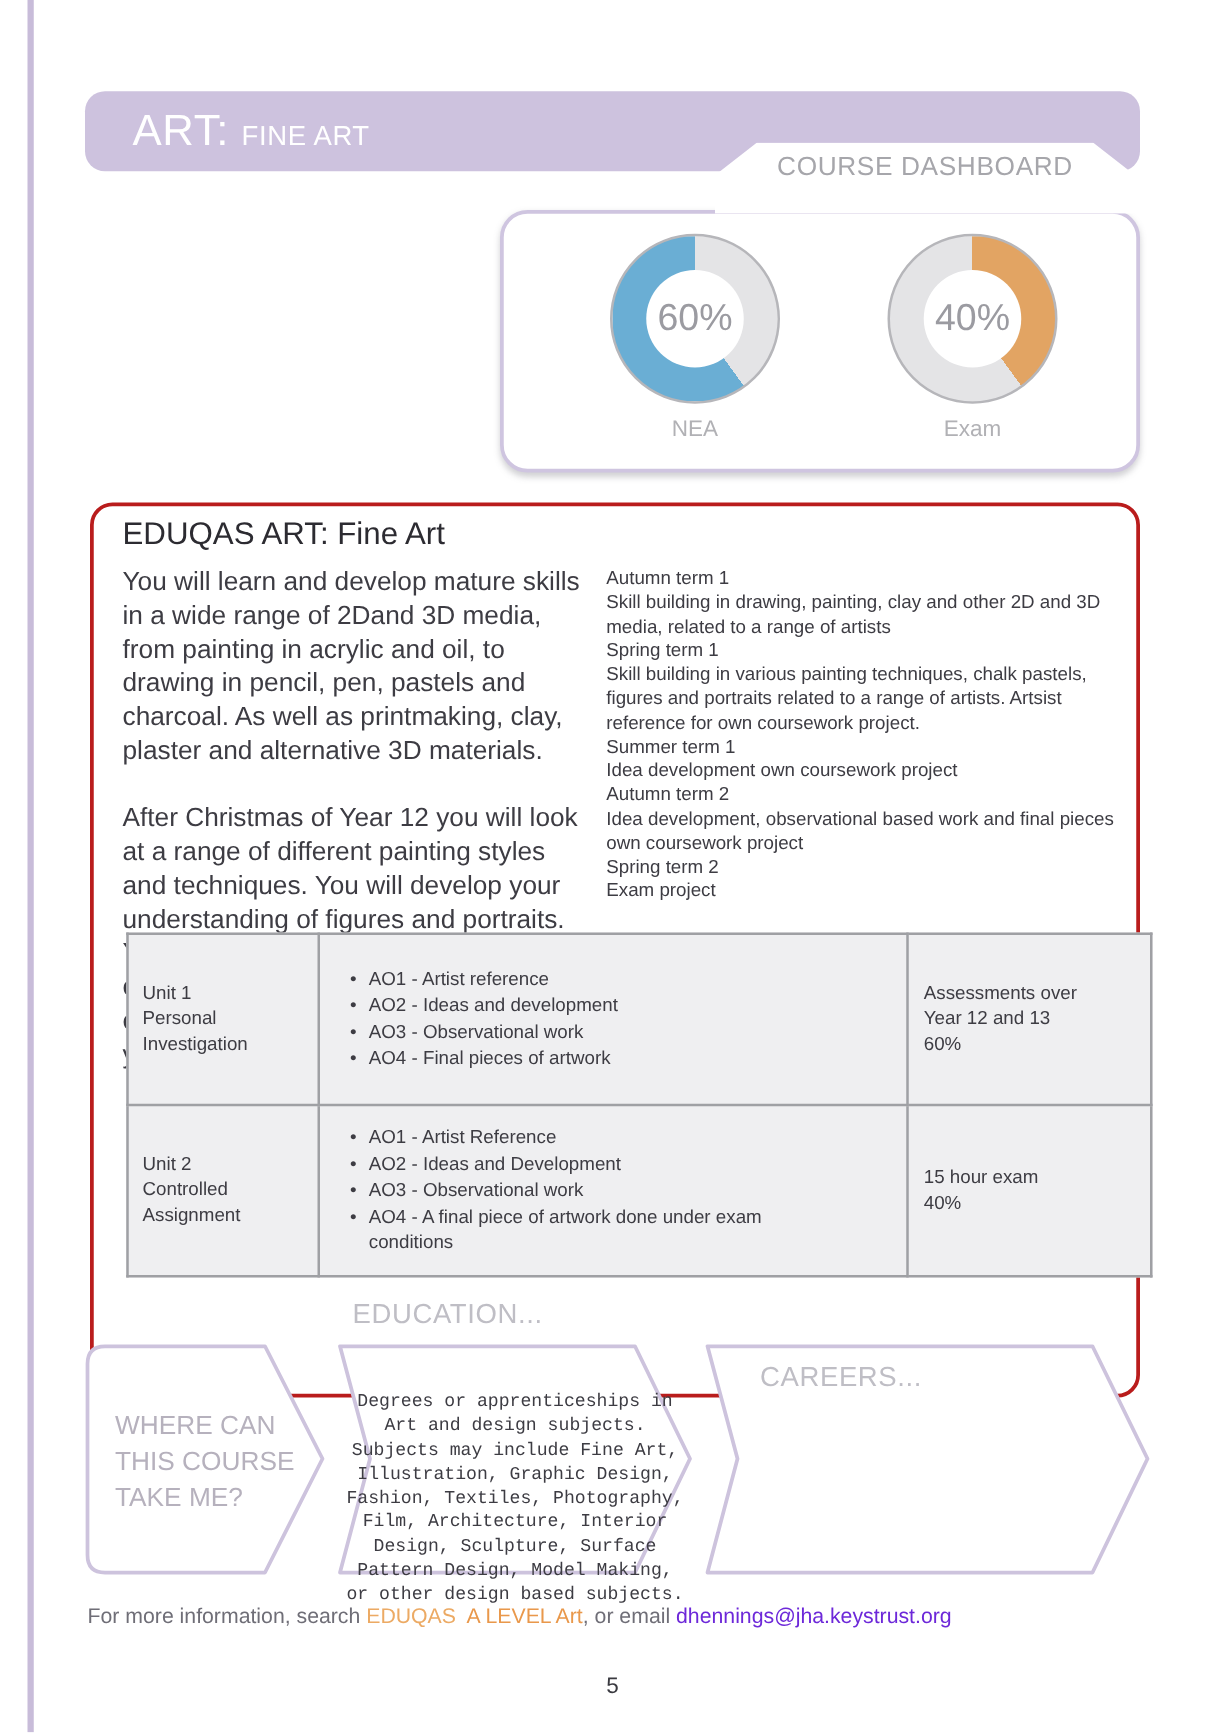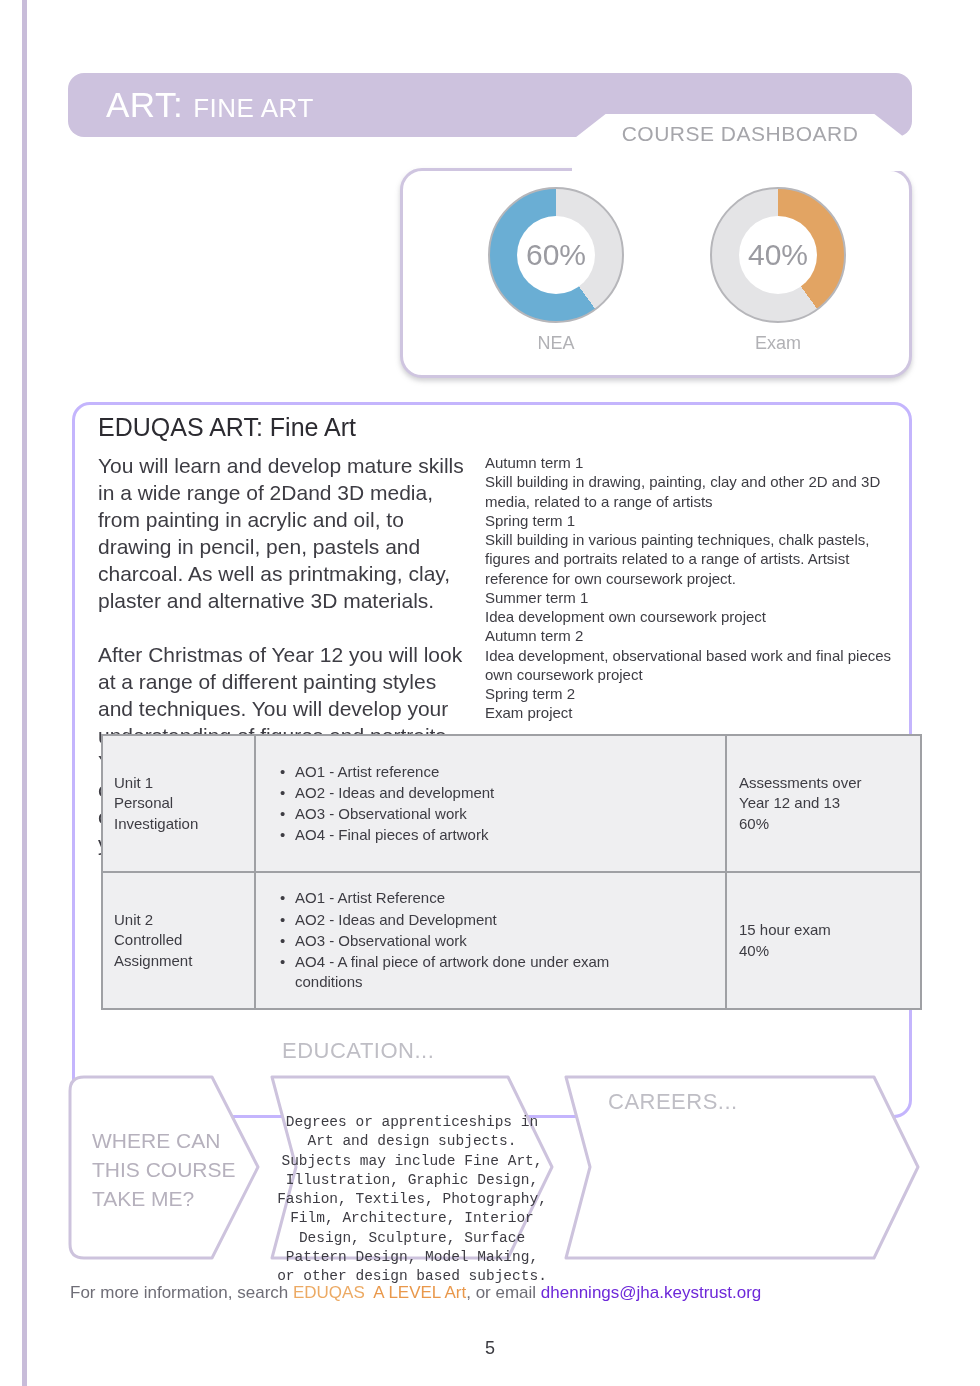--- a/index.html
+++ b/index.html
@@ -7,21 +7,21 @@
         font-family:"Liberation Sans", sans-serif;}
 
   
   .edge-bar{position:absolute;left:22px;top:0;width:5px;height:1386px;background:#c8bcd9;}
 
   
   .header-bar{position:absolute;left:68px;top:73px;width:844px;height:64px;
               background:#cdc2de;border-radius:16px;}
   .header-title{position:absolute;left:38px;top:12px;color:#ffffff;white-space:nowrap;}
   .header-title .t-main{font-size:35px;letter-spacing:.5px;}
-  .header-title .t-sub{font-size:26px;letter-spacing:.5px;margin-left:10px;}
+  .header-title .t-sub{font-size:22px;letter-spacing:.5px;margin-left:10px;}
 
   
   .intro{position:absolute;left:72px;top:172px;width:330px;font-size:21px;line-height:1.31;
          color:#74727b;white-space:pre-line;}
 
   
   .dash-tab{position:absolute;left:572px;top:114px;width:336px;height:57px;background:#ffffff;
             clip-path:polygon(10% 0, 90% 0, 100% 46%, 100% 100%, 0 100%, 0 46%);
             display:flex;align-items:flex-start;justify-content:center;z-index:3;}
   .dash-tab span{margin-top:8px;font-size:21px;letter-spacing:.5px;color:#a6a6ab;}
@@ -33,29 +33,29 @@
   .donut{position:relative;width:136px;height:136px;margin:0 auto;}
   .donut-ring{position:absolute;inset:0;border-radius:50%;border:2px solid #b6b6ba;
               box-sizing:border-box;}
   .donut-hole{position:absolute;left:29px;top:29px;width:78px;height:78px;border-radius:50%;
               background:#ffffff;display:flex;align-items:center;justify-content:center;}
   .donut-hole span{font-size:30px;color:#9b9ba1;}
   .donut-label{margin-top:10px;font-size:18px;color:#b1b1b5;}
 
   
   .main-panel{position:absolute;left:72px;top:402px;width:840px;height:716px;background:#ffffff;
-              border:3px solid #c4b5fd;border-radius:18px;box-sizing:border-box;}
+              border:3px solid #b91c1c;border-radius:18px;box-sizing:border-box;}
   .course-title{position:absolute;left:23px;top:8px;font-size:25px;color:#2c2b31;}
   .col-left{position:absolute;left:23px;top:48px;width:372px;font-size:21px;line-height:1.285;
             color:#3d3c43;white-space:pre-line;}
   .col-right{position:absolute;left:410px;top:48px;width:408px;font-size:15px;line-height:1.285;
              color:#3d3c43;white-space:pre-line;}
 
   
-  .units-table{position:absolute;left:26px;top:329px;width:786px;border-collapse:collapse;
+  .units-table{position:absolute;left:26px;top:341px;width:786px;border-collapse:collapse;
                background:#efeff1;table-layout:fixed;}
   .units-table td{border:2px solid #9fa0a4;vertical-align:middle;color:#3d3c43;
                   font-size:15px;line-height:1.35;}
   .units-table td+td{border-left:1.5px solid #c2c2c6;}
   .units-table tr{height:137px;}
   td.cell-unit{width:139px;padding-left:11px;white-space:pre-line;}
   td.cell-bullets{width:467px;}
   td.cell-assess{width:180px;padding-left:12px;white-space:pre-line;}
   .ao-list{margin:0;padding:0 10px 0 38px;list-style:none;}
   .ao-list li{position:relative;max-width:332px;margin:1px 0;}

